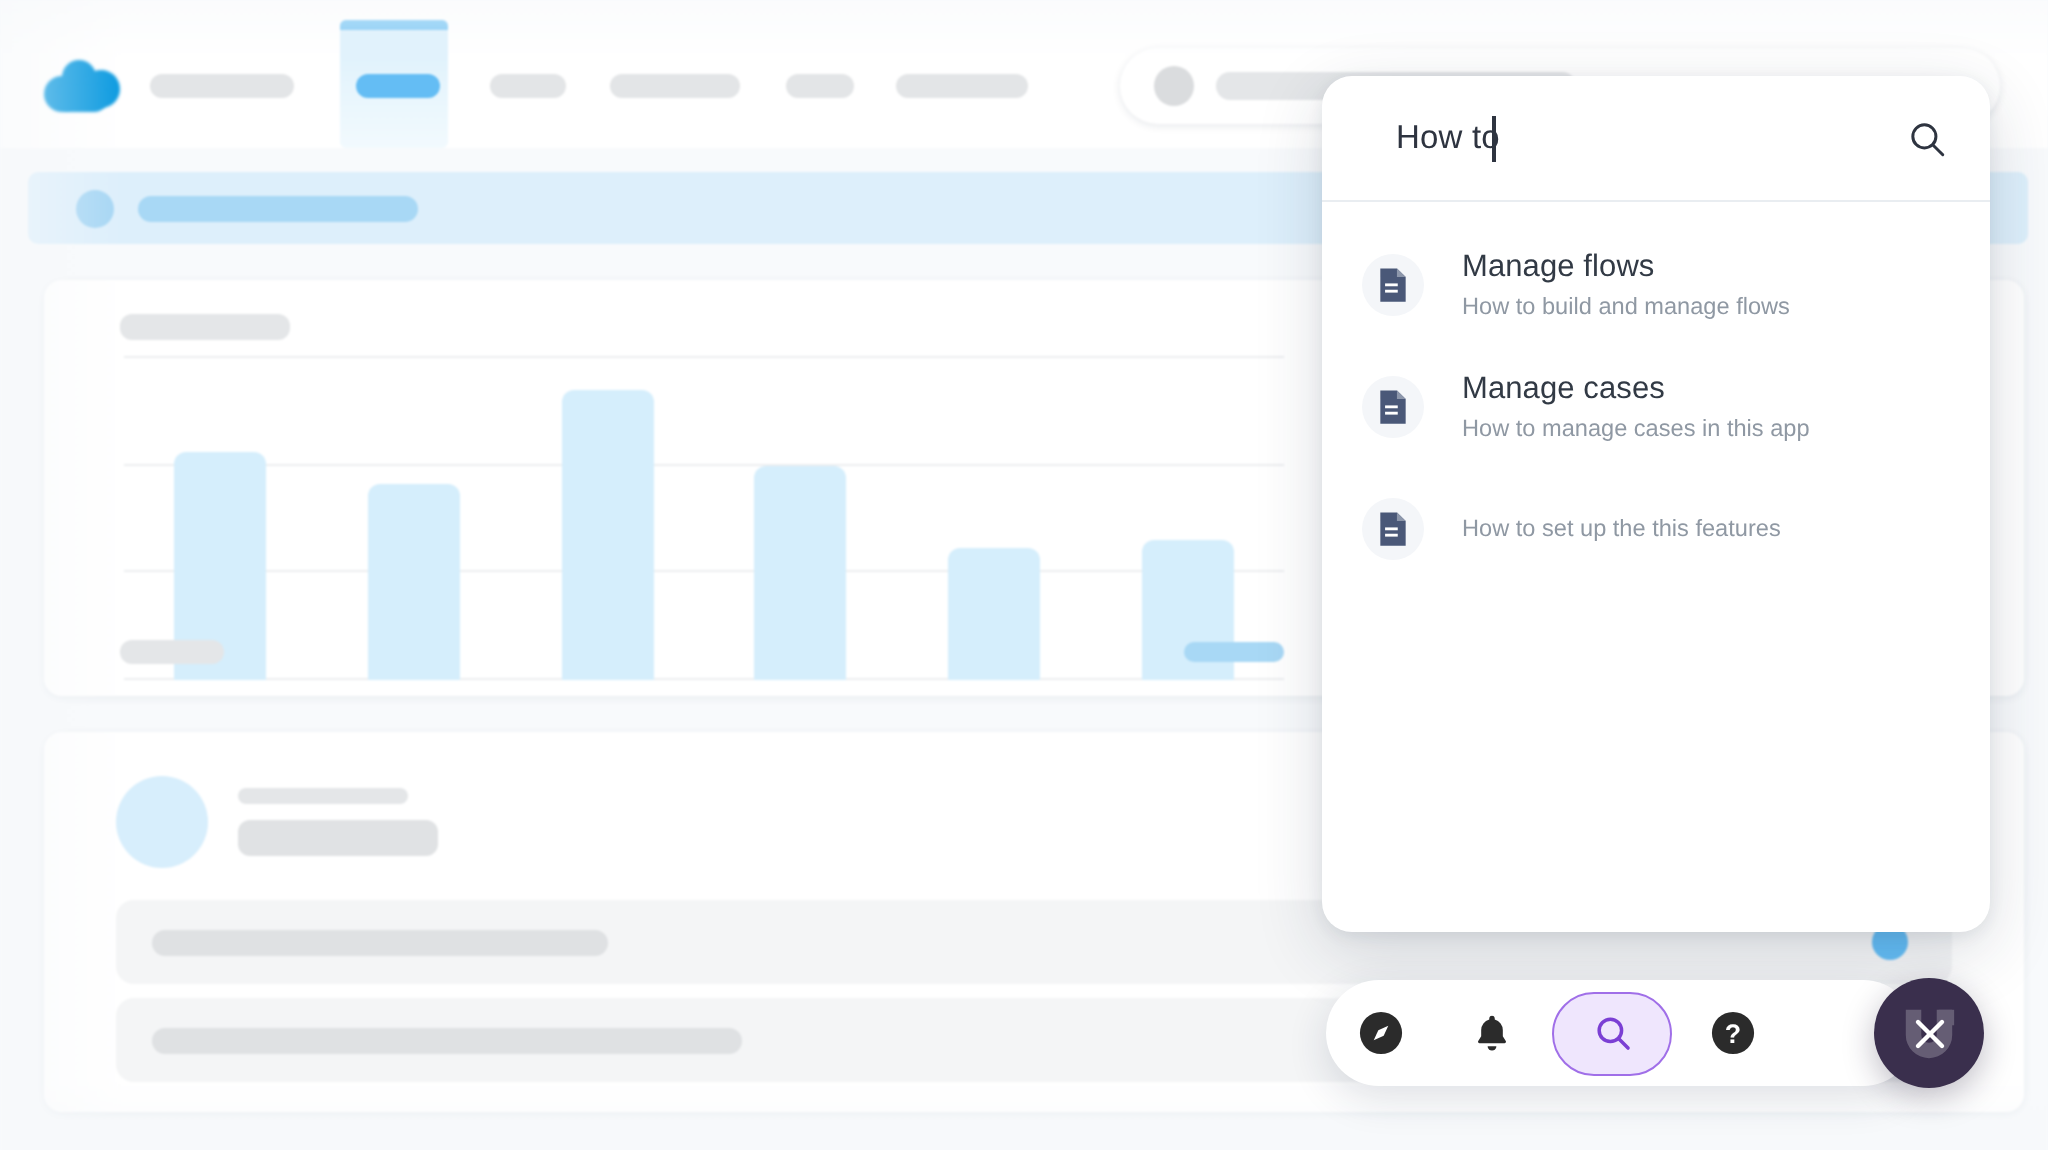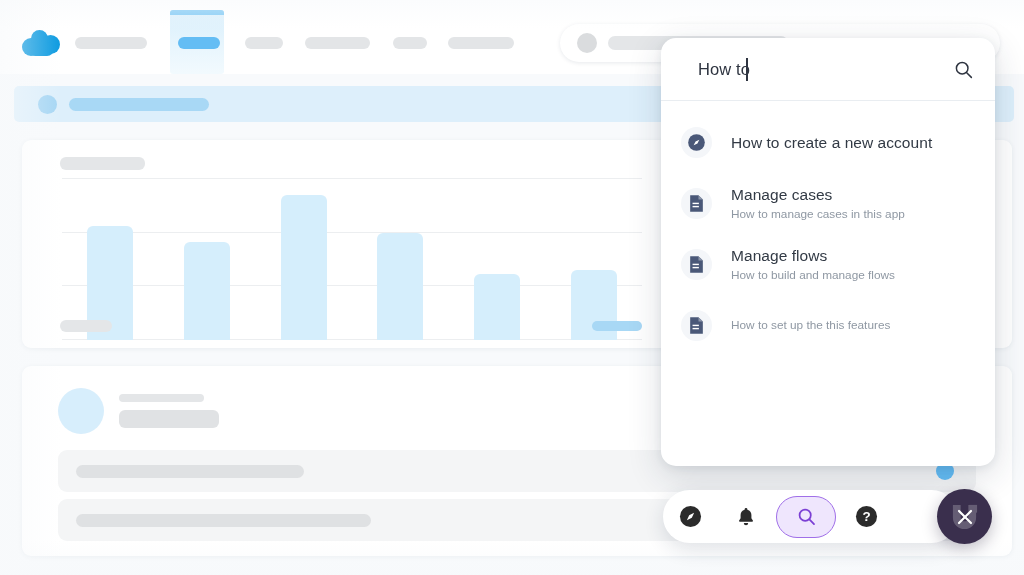--- a/index.html
+++ b/index.html
@@ -283,57 +283,46 @@
   <div id="search-field-wrap">
     <input id="search-input" type="text" spellcheck="false" placeholder="Search for help" value="How to" style="">
     <span class="caret"></span>
     <svg id="search-glass" viewBox="0 0 24 24" fill="none">
       <circle cx="10.5" cy="10.5" r="6.6" stroke="#2e3440" stroke-width="1.7"></circle>
       <line x1="15.4" y1="15.4" x2="21" y2="21" stroke="#2e3440" stroke-width="1.7" stroke-linecap="round"></line>
     </svg>
   </div>
 
   <div class="results" id="results-list">
-      <div class="result">
+      <div class="result with-sub">
         <div class="ricon">
-          <svg width="19" height="19" viewBox="0 0 24 24">
-            <circle cx="12" cy="12" r="10.5" fill="#4a5878"></circle>
-            <path d="M15.6 8.4 10.8 10.8 8.4 15.6 13.2 13.2z" fill="#ffffff"></path>
+          <svg width="17" height="19" viewBox="0 0 20 24">
+            <path d="M2 1.5h10.5L18 7v15.5H2z" fill="#4a5878"></path>
+            <path d="M12.5 1.5 18 7h-5.5z" fill="#8d97ab"></path>
+            <rect x="5" y="11" width="8" height="1.8" fill="#ffffff"></rect>
+            <rect x="5" y="15" width="8" height="1.8" fill="#ffffff"></rect>
           </svg>
         </div>
         <div class="rtext">
-          <div class="rtitle">How to create a new account</div>
+          <div class="rtitle">Manage flows</div>
+          <div class="rsub">How to build and manage flows</div>
         </div>
       </div>
       <div class="result with-sub">
         <div class="ricon">
           <svg width="17" height="19" viewBox="0 0 20 24">
             <path d="M2 1.5h10.5L18 7v15.5H2z" fill="#4a5878"></path>
             <path d="M12.5 1.5 18 7h-5.5z" fill="#8d97ab"></path>
             <rect x="5" y="11" width="8" height="1.8" fill="#ffffff"></rect>
             <rect x="5" y="15" width="8" height="1.8" fill="#ffffff"></rect>
           </svg>
         </div>
         <div class="rtext">
           <div class="rtitle">Manage cases</div>
           <div class="rsub">How to manage cases in this app</div>
-        </div>
-      </div>
-      <div class="result with-sub">
-        <div class="ricon">
-          <svg width="17" height="19" viewBox="0 0 20 24">
-            <path d="M2 1.5h10.5L18 7v15.5H2z" fill="#4a5878"></path>
-            <path d="M12.5 1.5 18 7h-5.5z" fill="#8d97ab"></path>
-            <rect x="5" y="11" width="8" height="1.8" fill="#ffffff"></rect>
-            <rect x="5" y="15" width="8" height="1.8" fill="#ffffff"></rect>
-          </svg>
-        </div>
-        <div class="rtext">
-          <div class="rtitle">Manage flows</div>
-          <div class="rsub">How to build and manage flows</div>
         </div>
       </div>
       <div class="result with-sub">
         <div class="ricon">
           <svg width="17" height="19" viewBox="0 0 20 24">
             <path d="M2 1.5h10.5L18 7v15.5H2z" fill="#4a5878"></path>
             <path d="M12.5 1.5 18 7h-5.5z" fill="#8d97ab"></path>
             <rect x="5" y="11" width="8" height="1.8" fill="#ffffff"></rect>
             <rect x="5" y="15" width="8" height="1.8" fill="#ffffff"></rect>
           </svg>

